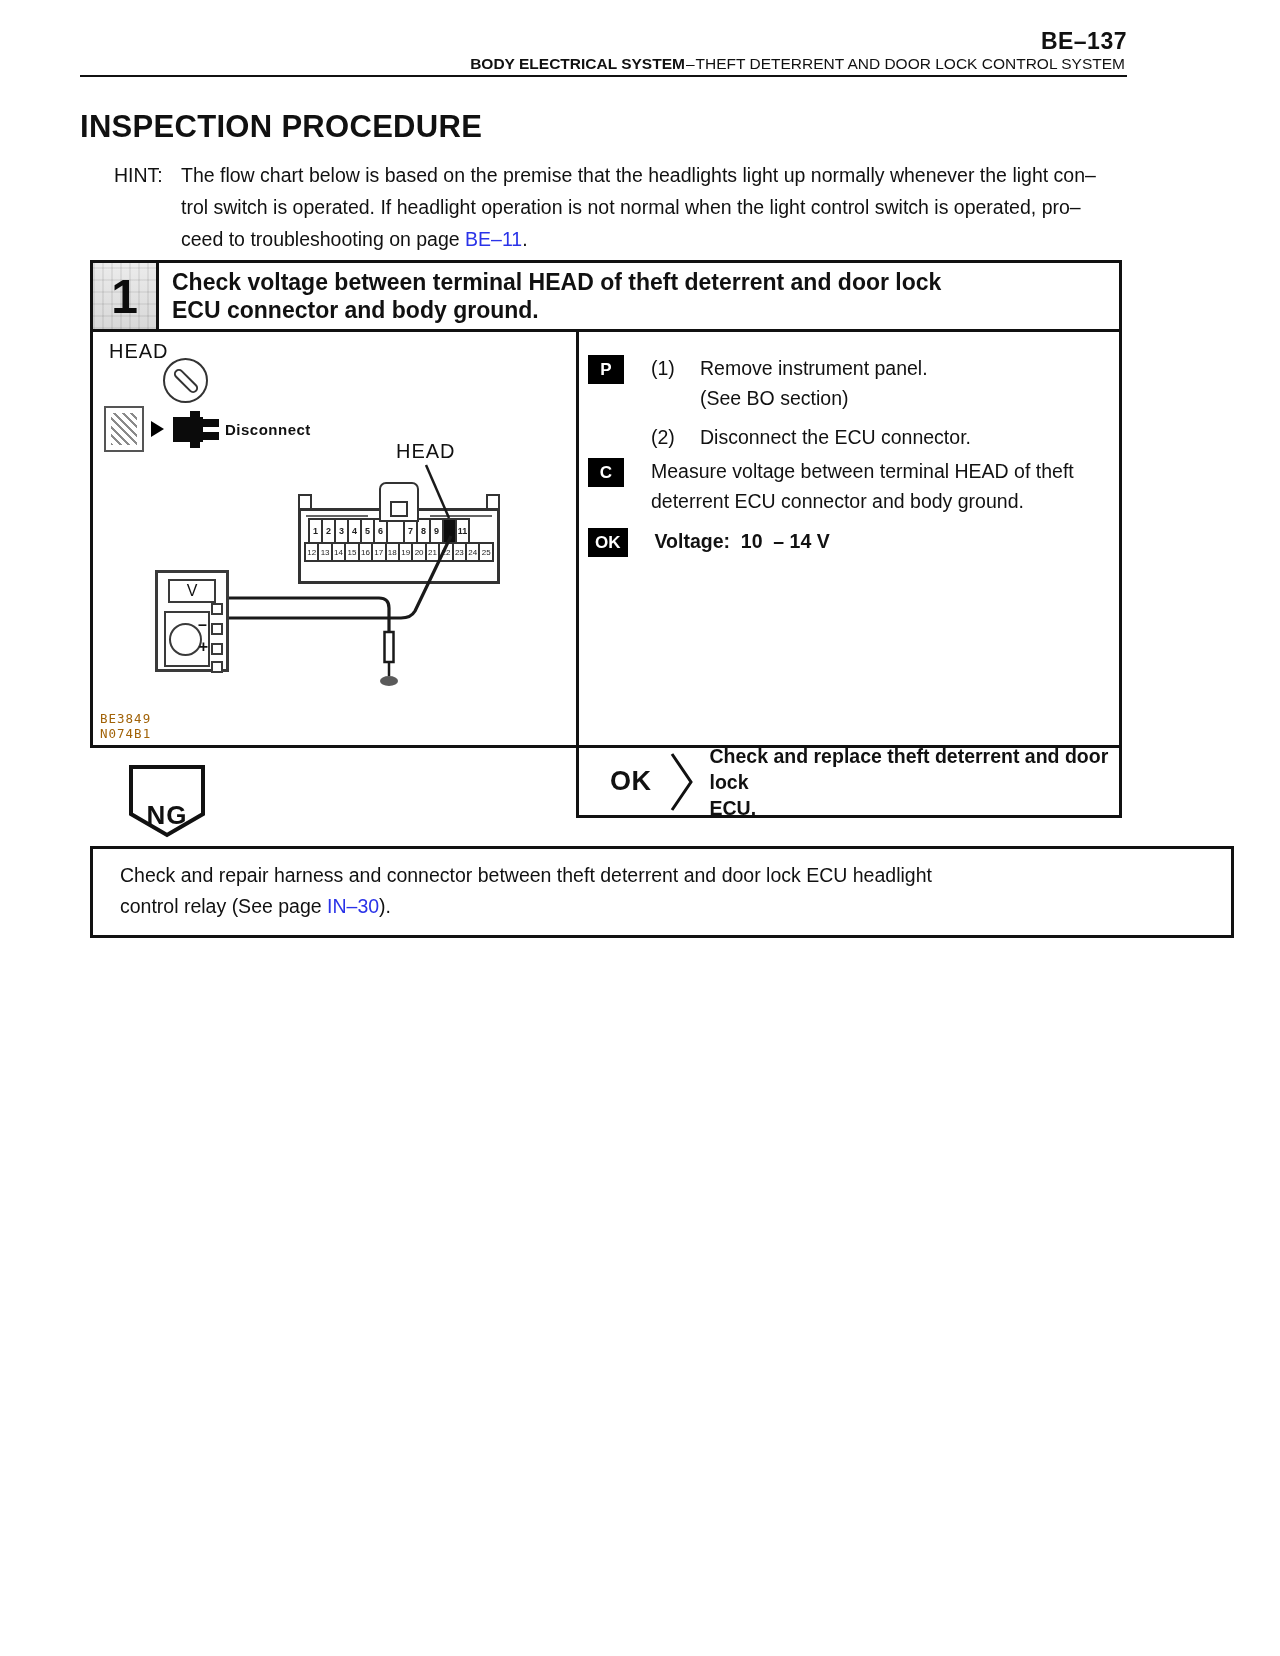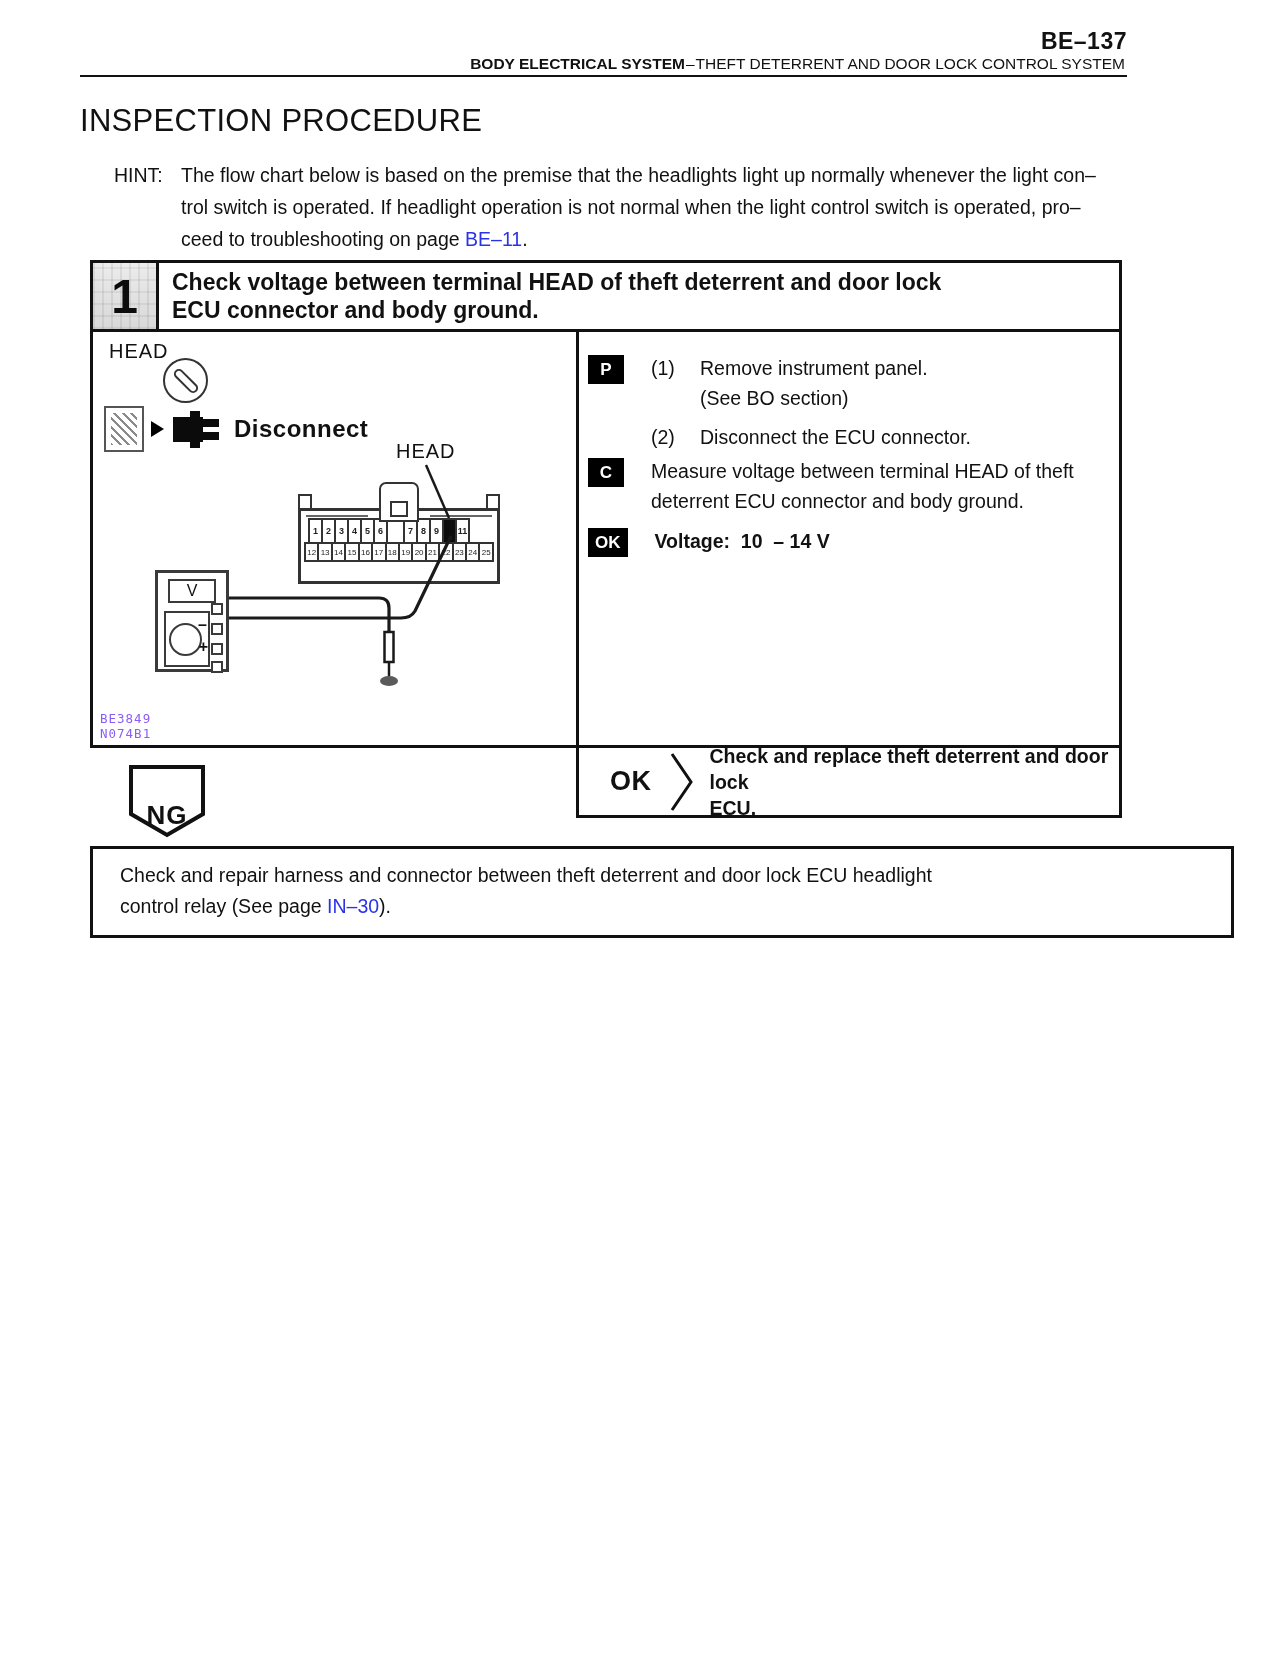--- a/index.html
+++ b/index.html
@@ -11,21 +11,21 @@
     background: #ffffff;
     font-family: "Liberation Sans", sans-serif;
     color: #111;
     overflow: hidden;
   }
   
   .page-number { position:absolute; top:28px; right:153px; font-size:23px; font-weight:bold; letter-spacing:0.5px; }
   .header-line { position:absolute; top:55px; right:155px; display:flex; gap:1px; font-size:15.5px; white-space:nowrap; align-items:baseline; }
   .header-line .sect { font-weight:bold; }
   .header-rule { position:absolute; top:75px; left:80px; width:1047px; border-top:2.5px solid #111; }
-  .page-title { position:absolute; top:103px; left:80px; font-size:31px; font-weight:normal; letter-spacing:0.3px; }
+  .page-title { position:absolute; top:109px; left:80px; font-size:31px; font-weight:bold; letter-spacing:0.3px; }
   
   .hint { position:absolute; top:159px; left:80px; width:1090px; font-size:19.5px; line-height:32px; }
   .hint .h-line { white-space:nowrap;margin-left:34px; }
   .hint .indent { padding-left:67px; }
   .hint-label { display:inline-block; width:67px; }
   .doc-link { color:var(--link,#2a33e8); cursor:pointer; }
   
   .flow-box { position:absolute; top:260px; left:90px; width:1032px; border:3px solid #111; background:#fff; }
   .flow-header { display:flex; height:69px; border-bottom:3px solid #111; }
   .step-badge {
@@ -42,21 +42,21 @@
   .diagram-panel { width:486px; border-right:3px solid #111; position:relative; }
   .proc-panel { flex:1; position:relative; font-size:19.5px; line-height:30px; }
   
   .lock-label { position:absolute; left:16px; top:8px; font-size:20px; letter-spacing:1px; }
   .key-cyl { position:absolute; left:70px; top:26px; width:45px; height:45px; border:2.5px solid #333; border-radius:50%; }
   .key-slot { position:absolute; left:50%; top:50%; width:30px; height:10px; margin:-5px 0 0 -15px; border:2.5px solid #333; border-radius:5px; transform:rotate(45deg); background:#fff; }
   .disc-row { position:absolute; left:11px; top:74px; display:flex; align-items:center; }
   .hatch-box { width:40px; height:46px; border:2.5px solid #555; position:relative; background:#fff; margin-right:7px; }
   .hatch-box .fill { position:absolute; inset:5px; background:repeating-linear-gradient(45deg,#8a8a8a 0 2px,#fff 2px 6px); }
   .arrow-tri { width:0; height:0; border-left:13px solid #000; border-top:8px solid transparent; border-bottom:8px solid transparent; margin-right:5px; }
-  .disc-label { font-size:24px; font-weight:bold; margin-left:9px; letter-spacing:0.5px; }
+  .disc-label { font-size:15px; font-weight:bold; letter-spacing:0.5px; }
   .head-label { position:absolute; left:303px; top:108px; font-size:20px; letter-spacing:1px; }
   .connector { position:absolute; left:205px; top:150px; width:202px; height:104px; }
   .conn-ear { position:absolute; top:12px; width:14px; height:24px; border:2.5px solid #333; background:#fff; z-index:0; }
   .conn-ear.l { left:0; } .conn-ear.r { right:0; }
   .conn-latch { position:absolute; left:50%; transform:translateX(-50%); top:0; width:40px; height:40px; border:2.5px solid #333; border-radius:7px 7px 0 0; background:#fff; z-index:2; }
   .conn-latch .slot { position:absolute; left:50%; transform:translateX(-50%); bottom:3px; width:18px; height:16px; border:2px solid #333; }
   .conn-body { position:absolute; left:0; top:26px; width:202px; height:76px; border:3px solid #333; background:#fff; z-index:1; }
   .shell-strip { position:absolute; top:1px; height:5px; border-bottom:2px solid #666; }
   .shell-strip.l { left:5px; width:62px; } .shell-strip.r { right:5px; width:62px; }
   .pin-row-top { display:flex; justify-content:space-between; padding:0 7px; margin-top:7px; }
@@ -69,21 +69,21 @@
   .pin-row-bottom .pin { flex:1; width:auto; height:20px; font-size:8px; font-weight:normal; }
   .pin-hl { background:#0d0d0d; color:#0d0d0d; }
   .voltmeter { position:absolute; left:62px; top:238px; width:74px; height:102px; border:3px solid #3a3a3a; background:#fff; }
   .vm-display { width:48px; height:24px; border:2.5px solid #3a3a3a; margin:6px auto 0; text-align:center; font-size:16px; line-height:20px; }
   .vm-inner { position:absolute; left:6px; top:38px; width:46px; height:56px; border:2px solid #3a3a3a; }
   .vm-dial { position:absolute; left:3px; top:10px; width:33px; height:33px; border:2.5px solid #3a3a3a; border-radius:50%; background:#fff; }
   .vm-minus { position:absolute; right:1px; top:4px; font-size:16px; font-weight:bold; line-height:16px; }
   .vm-plus  { position:absolute; right:0px; top:26px; font-size:16px; font-weight:bold; line-height:16px; }
   .vm-term { position:absolute; right:3px; width:12px; height:12px; border:2.5px solid #3a3a3a; background:#fff; }
   .diagram-wires { position:absolute; inset:0; z-index:5; pointer-events:none; }
-  .figure-codes { position:absolute; left:7px; bottom:4px; font-family:"DejaVu Sans Mono", monospace; font-size:12.5px; line-height:15px; letter-spacing:1px; color:#8b5cf6; }
+  .figure-codes { position:absolute; left:7px; bottom:4px; font-family:"DejaVu Sans Mono", monospace; font-size:12.5px; line-height:15px; letter-spacing:1px; color:#a16207; }
   
   .proc-row { position:absolute; left:9px; display:flex; align-items:flex-start; }
   .row-p { top:21px; } .row-c { top:124px; } .row-ok { top:194px; }
   .badge { background:#000; color:#fff; font-weight:bold; font-size:17px; line-height:17px; padding:6px 7px; min-width:36px; text-align:center; flex:0 0 auto; margin-top:2px; }
   .plist { margin-left:27px; }
   .pstep { display:flex; }
   .pstep + .pstep { margin-top:9px; }
   .pnum { width:49px; flex:0 0 auto; }
   .c-text { margin-left:27px; width:478px; }
   .spec-text { margin-left:27px; font-weight:bold; white-space:pre-wrap; }

